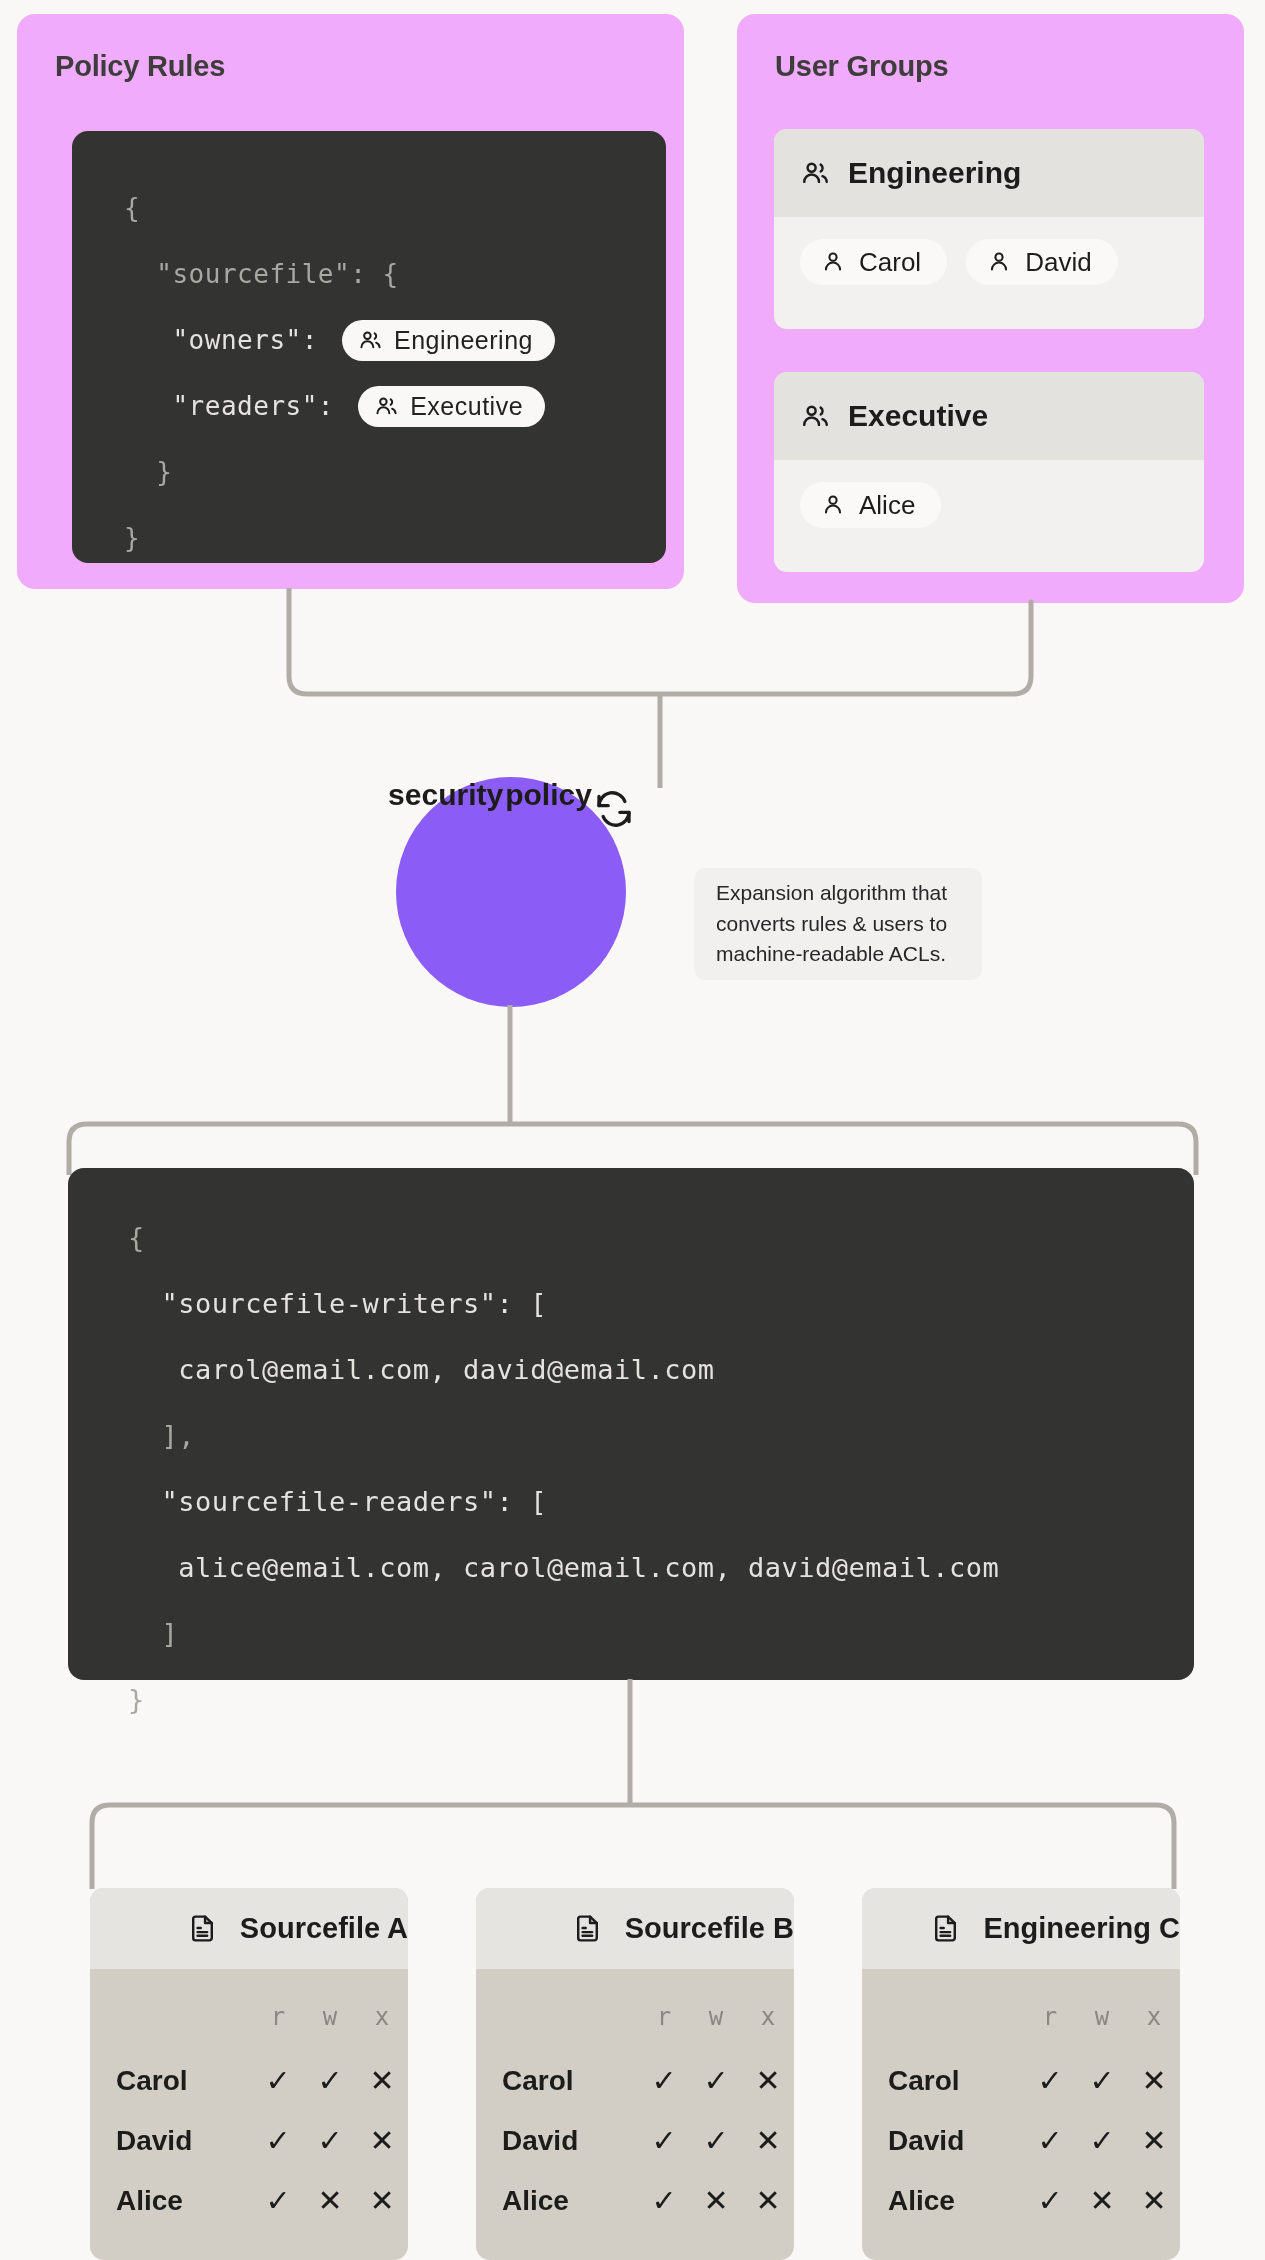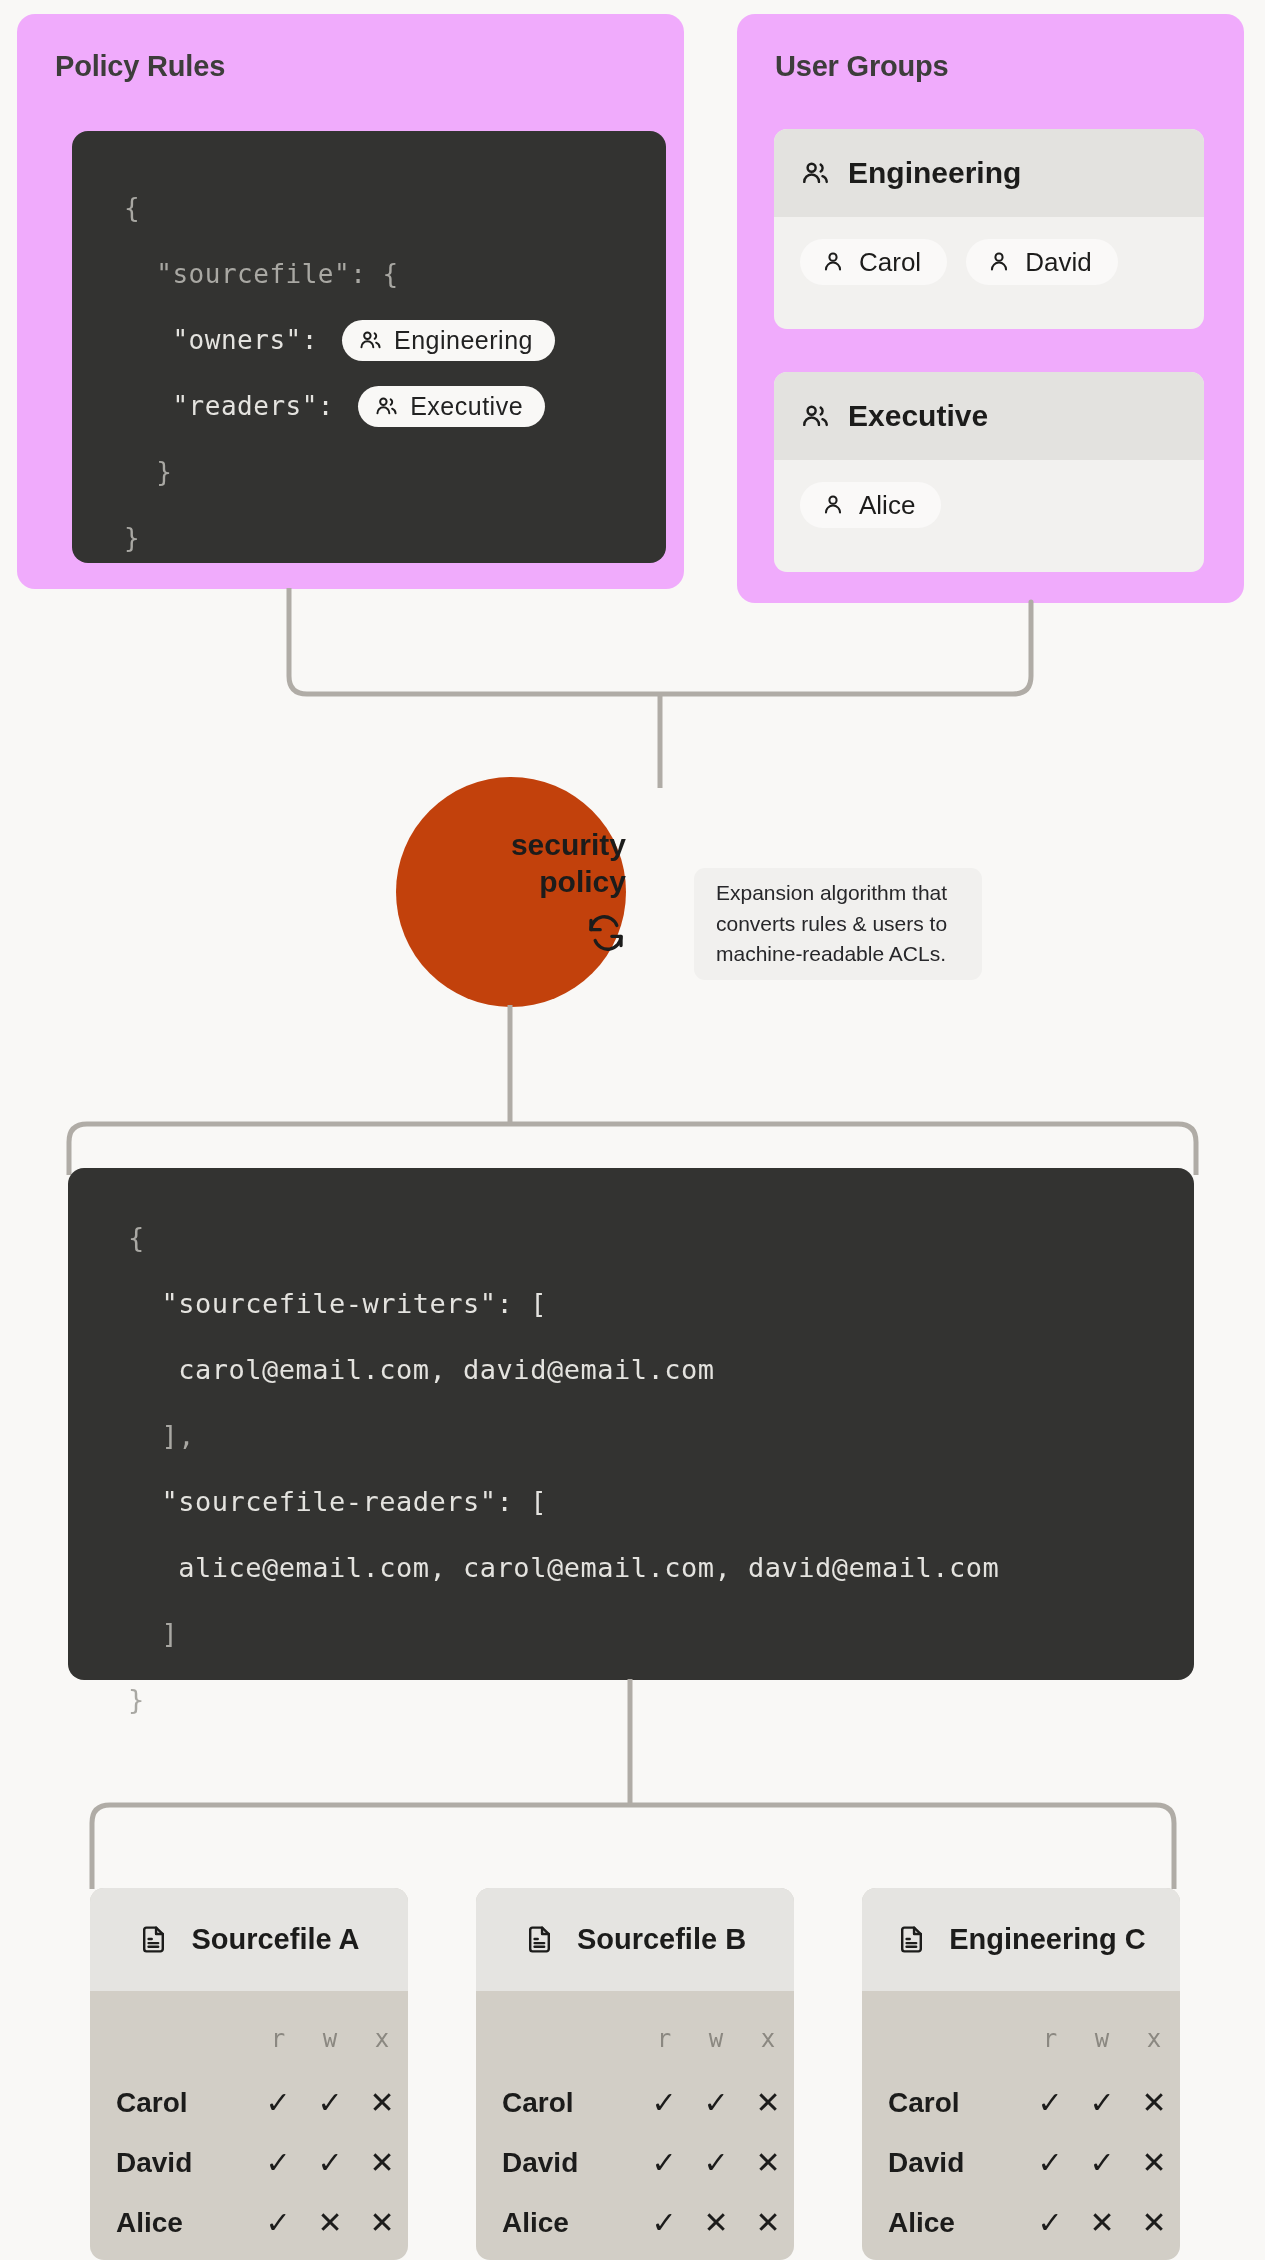--- a/index.html
+++ b/index.html
@@ -123,24 +123,23 @@
   .connector { position: absolute; }
 
   
   #hub {
     position: absolute;
     left: 396px;
     top: 777px;
     width: 230px;
     height: 230px;
     border-radius: 50%;
-    background: #c2410c;
+    background: #8b5cf6;
     display: flex;
-    flex-direction: column;
-    align-items: flex-end;
+    align-items: flex-start;
     justify-content: center;
     gap: 2px;
   }
   .hub-label {
     font-size: 30px;
     font-weight: bold;
     color: #1c1c1b;
     line-height: 1.18;
     text-align: center;
   }
@@ -185,24 +184,24 @@
     background: #d2cec6;
     border-radius: 14px;
     overflow: hidden;
   }
   #file-card-0 { left: 90px; }
   #file-card-1 { left: 476px; }
   #file-card-2 { left: 862px; }
 
   .file-head {
     background: #e5e4e1;
-    height: 103px;
+    height: 81px;
     display: flex;
     align-items: center;
-    justify-content: center;
+    justify-content: flex-end;
     gap: 22px;
   }
   .file-head-label {
     font-size: 29px;
     font-weight: bold;
     color: #1c1c1b;
   }
 
   .perm-table {
     width: 100%;

